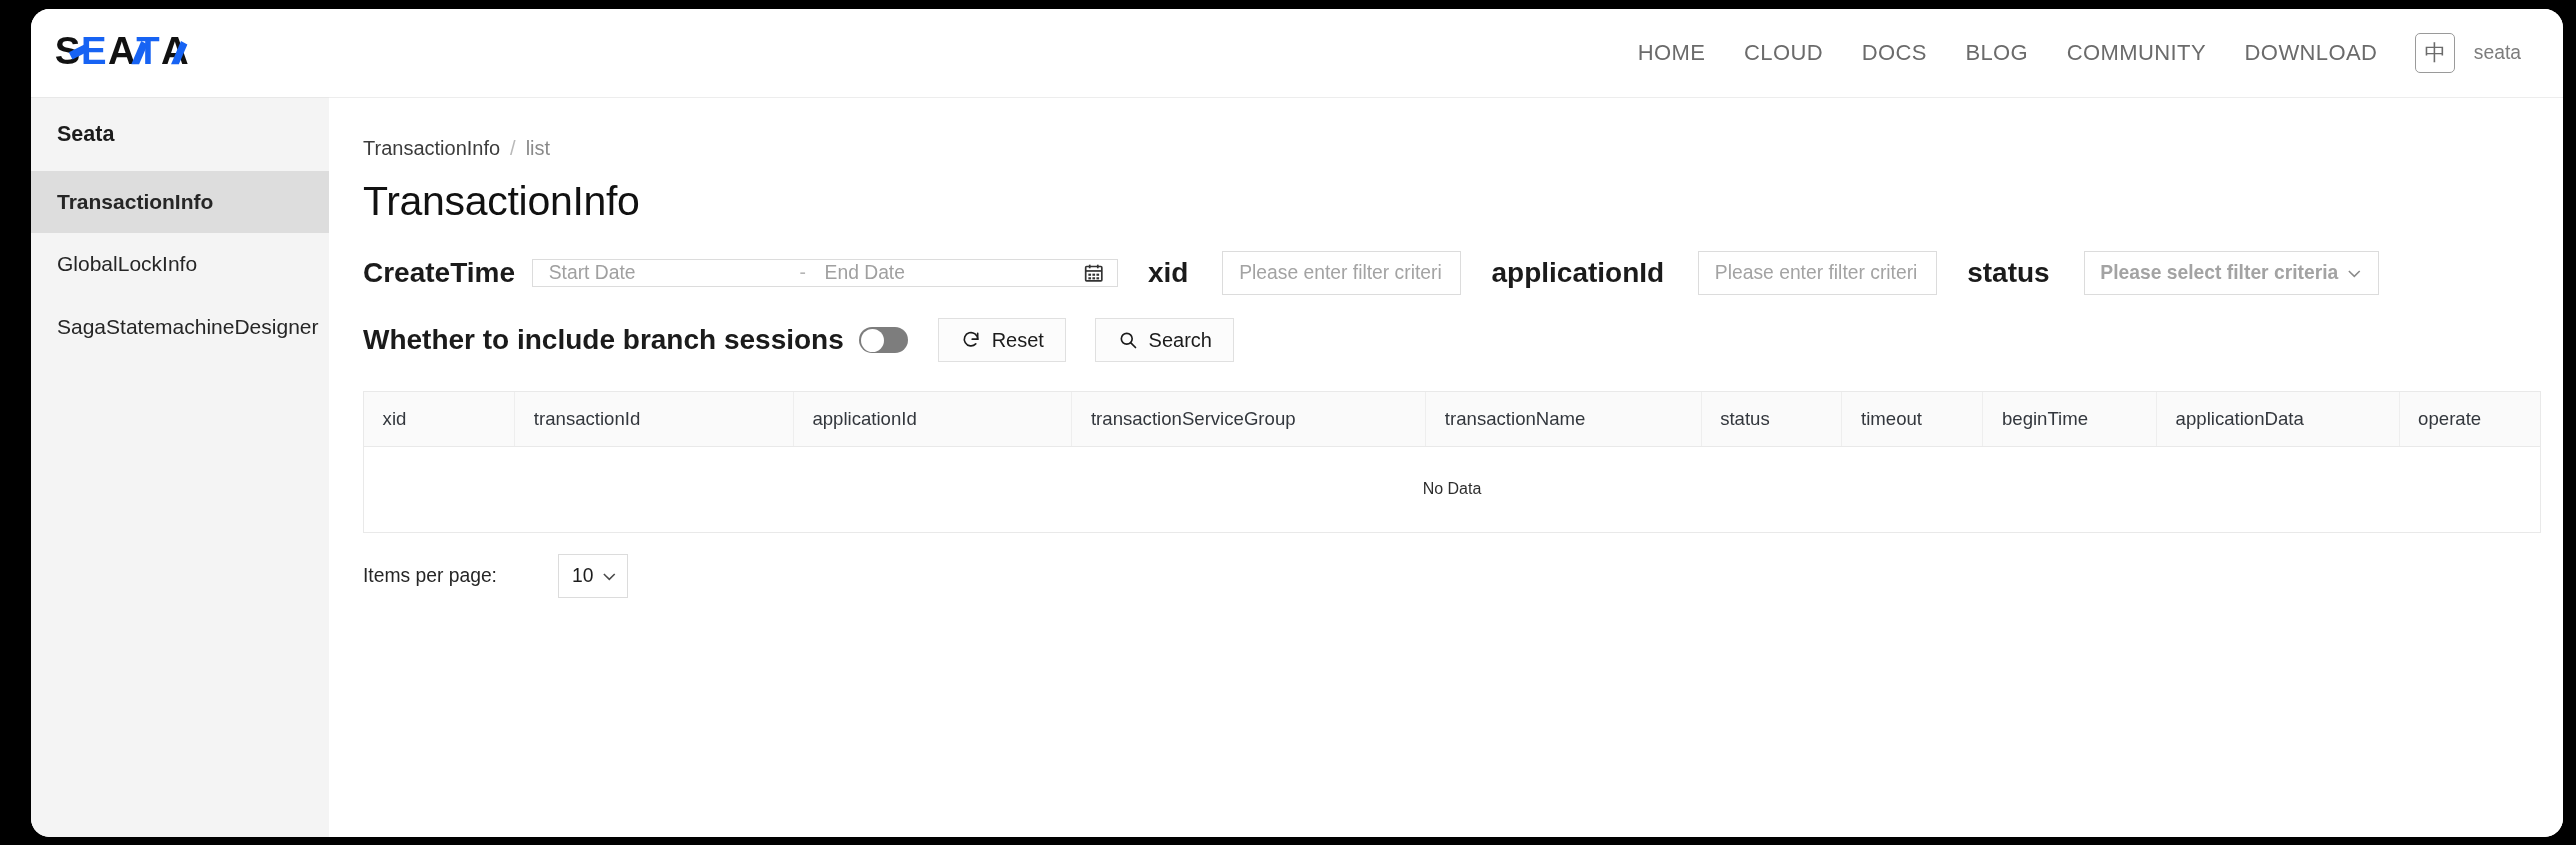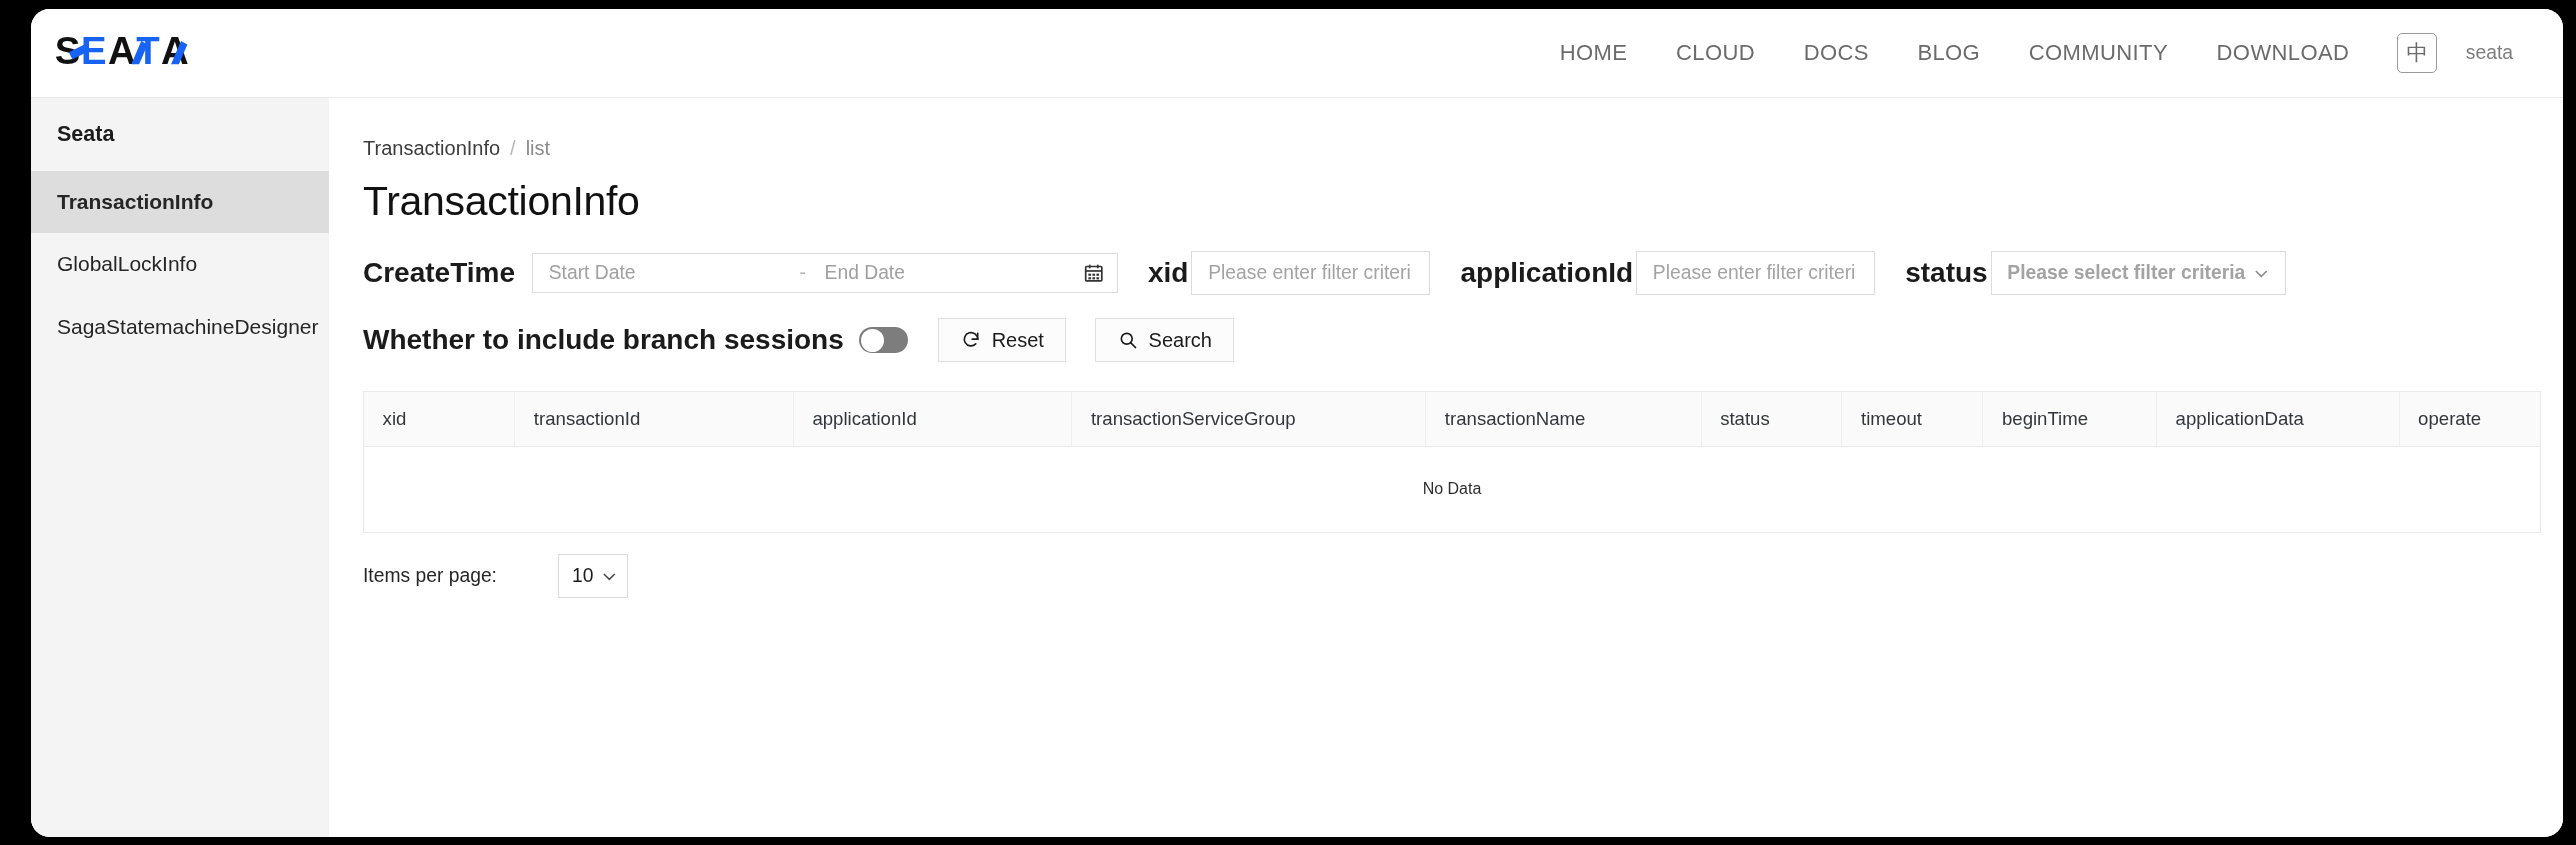--- a/index.html
+++ b/index.html
@@ -27,22 +27,22 @@
   }
   .logo {
     margin-left: 23px;
     display: flex; align-items: flex-end;
     height: 44px;
   }
   .logo svg { display: block; }
   .nav-links {
     margin-left: auto;
     display: flex; align-items: center;
-    gap: 10px;
-    padding-right: 37px;
+    gap: 0px;
+    padding-right: 29px;
   }
   .nav-link {
     color: #6b6b6b;
     font-size: 22px;
     letter-spacing: 0.4px;
     padding: 7.2px 19.3px;
     cursor: pointer;
     white-space: nowrap;
   }
   .lang-btn {
@@ -114,21 +114,21 @@
   .filter-row {
     display: flex; align-items: center;
     padding: 26px 0 0 34px;
   }
   .flabel {
     font-size: 28px; font-weight: bold; color: #1b1b1b;
     white-space: nowrap;
   }
   .daterange {
     margin-left: 17px;
-    width: 586px; height: 40px;
+    width: 586px; height: 28px;
     border: 0.7px solid #dcdcdc;
     background: #fff;
     display: flex; align-items: center;
     cursor: text;
   }
   .dr-field {
     flex: 1; padding-left: 15.7px;
     font-size: 19.3px; color: #a0a0a0;
     white-space: nowrap;
   }
@@ -139,21 +139,21 @@
     width: 239px; height: 44px;
     border: 0.7px solid #dcdcdc;
     background: #fff;
     display: flex; align-items: center;
     padding-left: 15.7px;
     font-size: 19.3px; color: #a3a3a3;
     white-space: nowrap; overflow: hidden;
     cursor: text;
   }
   .gap-lbl { margin-left: 30px; }
-  .gap-inp { margin-left: 3px; }
+  .gap-inp { margin-left: 34px; }
 
   .selinput {
     width: 295px; height: 44px;
     border: 0.7px solid #dcdcdc;
     background: #fff;
     display: flex; align-items: center;
     padding: 0 14.3px 0 15.7px;
     font-size: 19.3px; color: #a3a3a3;
     white-space: nowrap;
     cursor: pointer;

